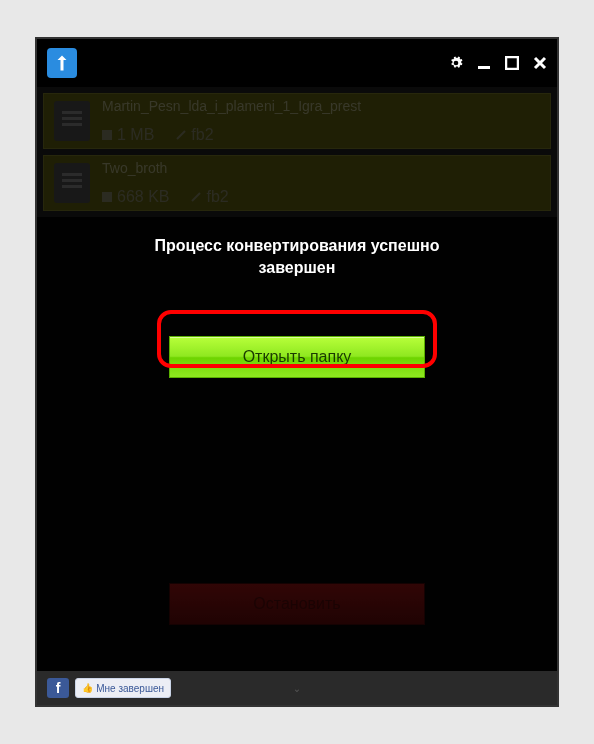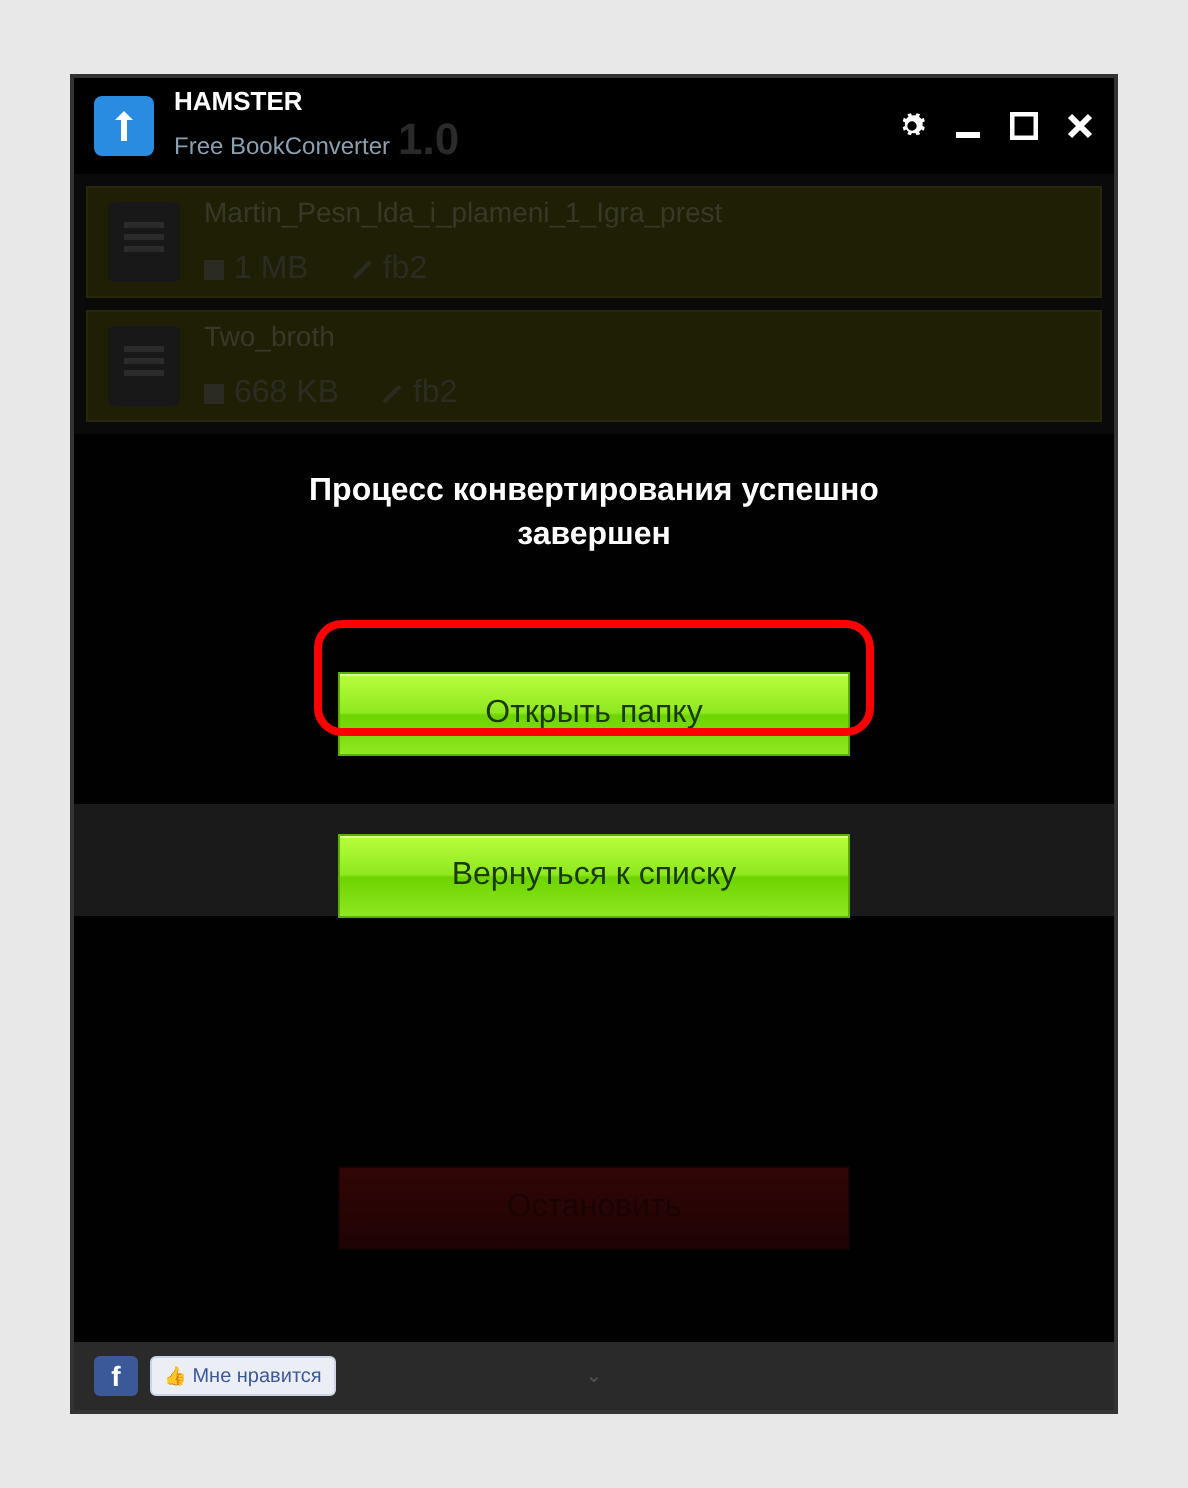--- a/index.html
+++ b/index.html
@@ -194,27 +194,20 @@
 <body>
 
 <div class="app-window">
 
   <div class="titlebar">
     <div class="logo-icon">
       <svg viewBox="0 0 24 24">
           <path fill="#fff" d="M12 2 L6 8 L10 8 L10 22 L14 22 L14 8 L18 8 Z"></path>
         </svg>
     </div>
-    <div class="app-title-block">
-      <span class="app-name">HAMSTER</span>
-      <div class="app-sub-wrap">
-        <span class="app-sub">Free BookConverter</span>
-        <span class="app-ver">1.0</span>
-      </div>
-    </div>
     <div class="window-controls">
       <span class="wctl">
         <svg viewBox="0 0 24 24">
             <path fill="#fff" d="M12 8a4 4 0 100 8 4 4 0 000-8zm9 4l2 1-1 3-2-1a8 8 0 01-2 2l1 2-3 1-1-2a8 8 0 01-3 0l-1 2-3-1 1-2a8 8 0 01-2-2l-2 1-1-3 2-1a8 8 0 010-3l-2-1 1-3 2 1a8 8 0 012-2l-1-2 3-1 1 2a8 8 0 013 0l1-2 3 1-1 2a8 8 0 012 2l2-1 1 3-2 1a8 8 0 010 3z"></path>
           </svg>
       </span>
       <span class="wctl">
         <svg viewBox="0 0 14 14">
             <rect x="1" y="10" width="12" height="3" fill="#fff"></rect>
           </svg>
@@ -277,32 +270,29 @@
     </div>
 
     <div class="overlay">
       <div class="overlay-msg">Процесс конвертирования успешно завершен</div>
 
       <div style="position:relative">
         <button class="btn btn-green">Открыть папку</button>
         <div class="highlight-ring" style="top:-10px;left:-12px;width:280px;height:58px"></div>
       </div>
 
-      <div class="row-wrap" style="width:100%;display:flex;justify-content:center;align-items:center;margin-top:0">
-        <button class="btn btn-green" style="margin-bottom:0">Вернуться к списку</button>
-      </div>
 
       <div class="stop-row">
         <button class="btn-red">Остановить</button>
       </div>
     </div>
 
   </div>
 
   <div class="footer">
     <div class="fb-btn">f</div>
     <div class="like-btn">
-        <span>Мне нравится</span>
+        <span>Мне завершен</span>
       </div>
     <div class="expand-handle">⌄</div>
   </div>
 
 </div>
 
 </body></html>

